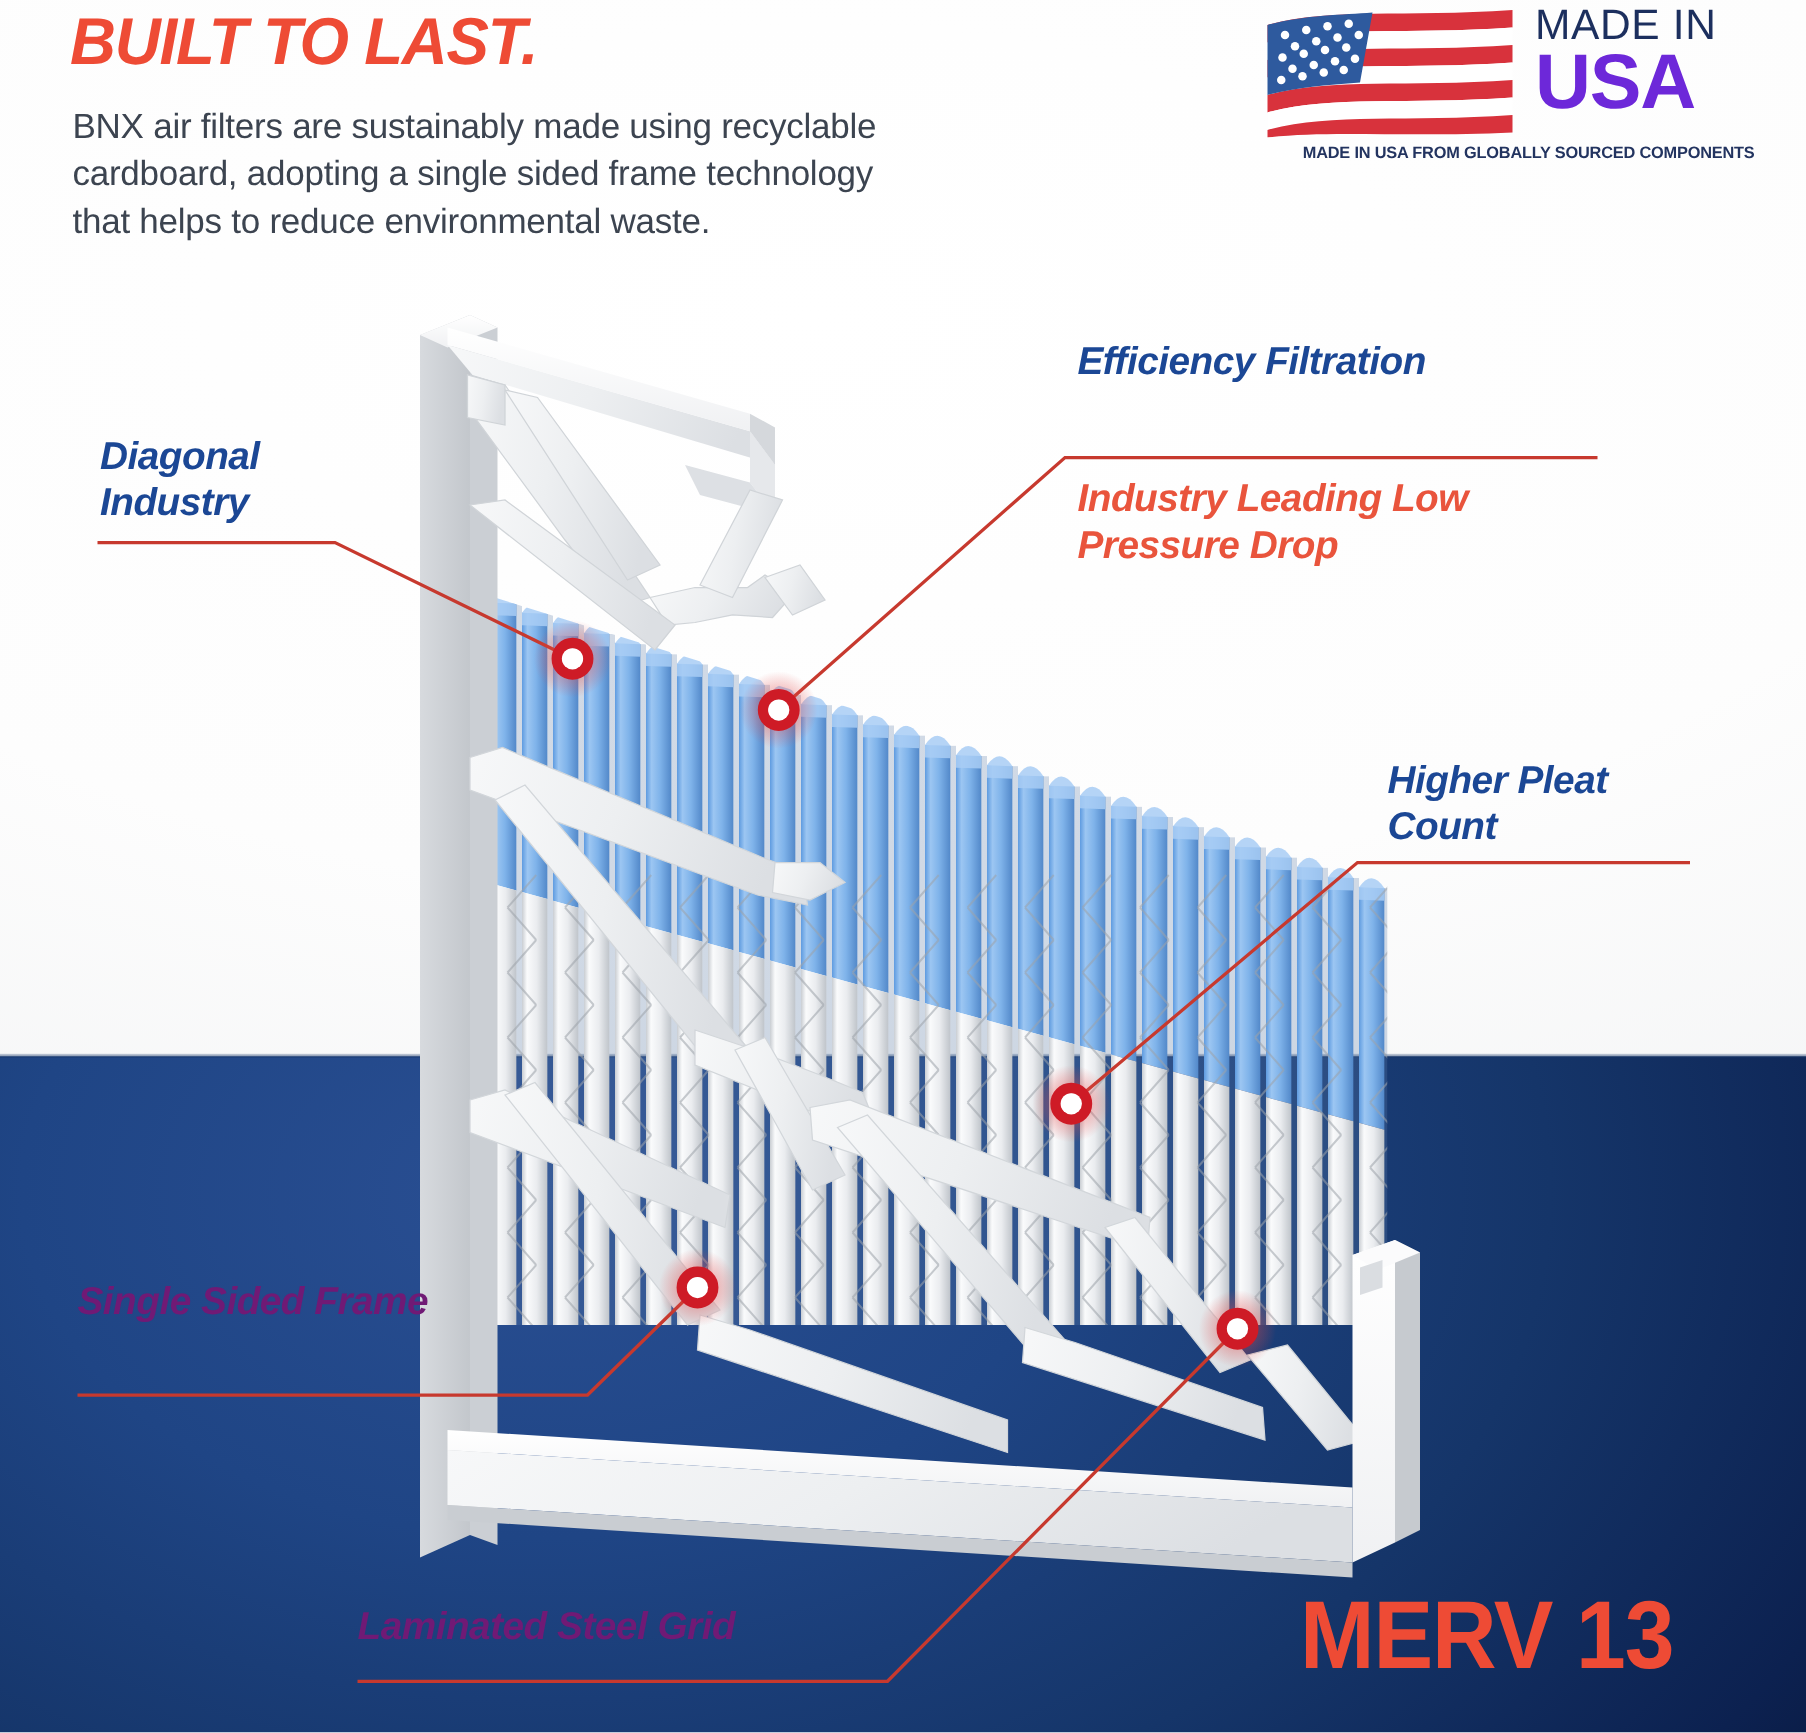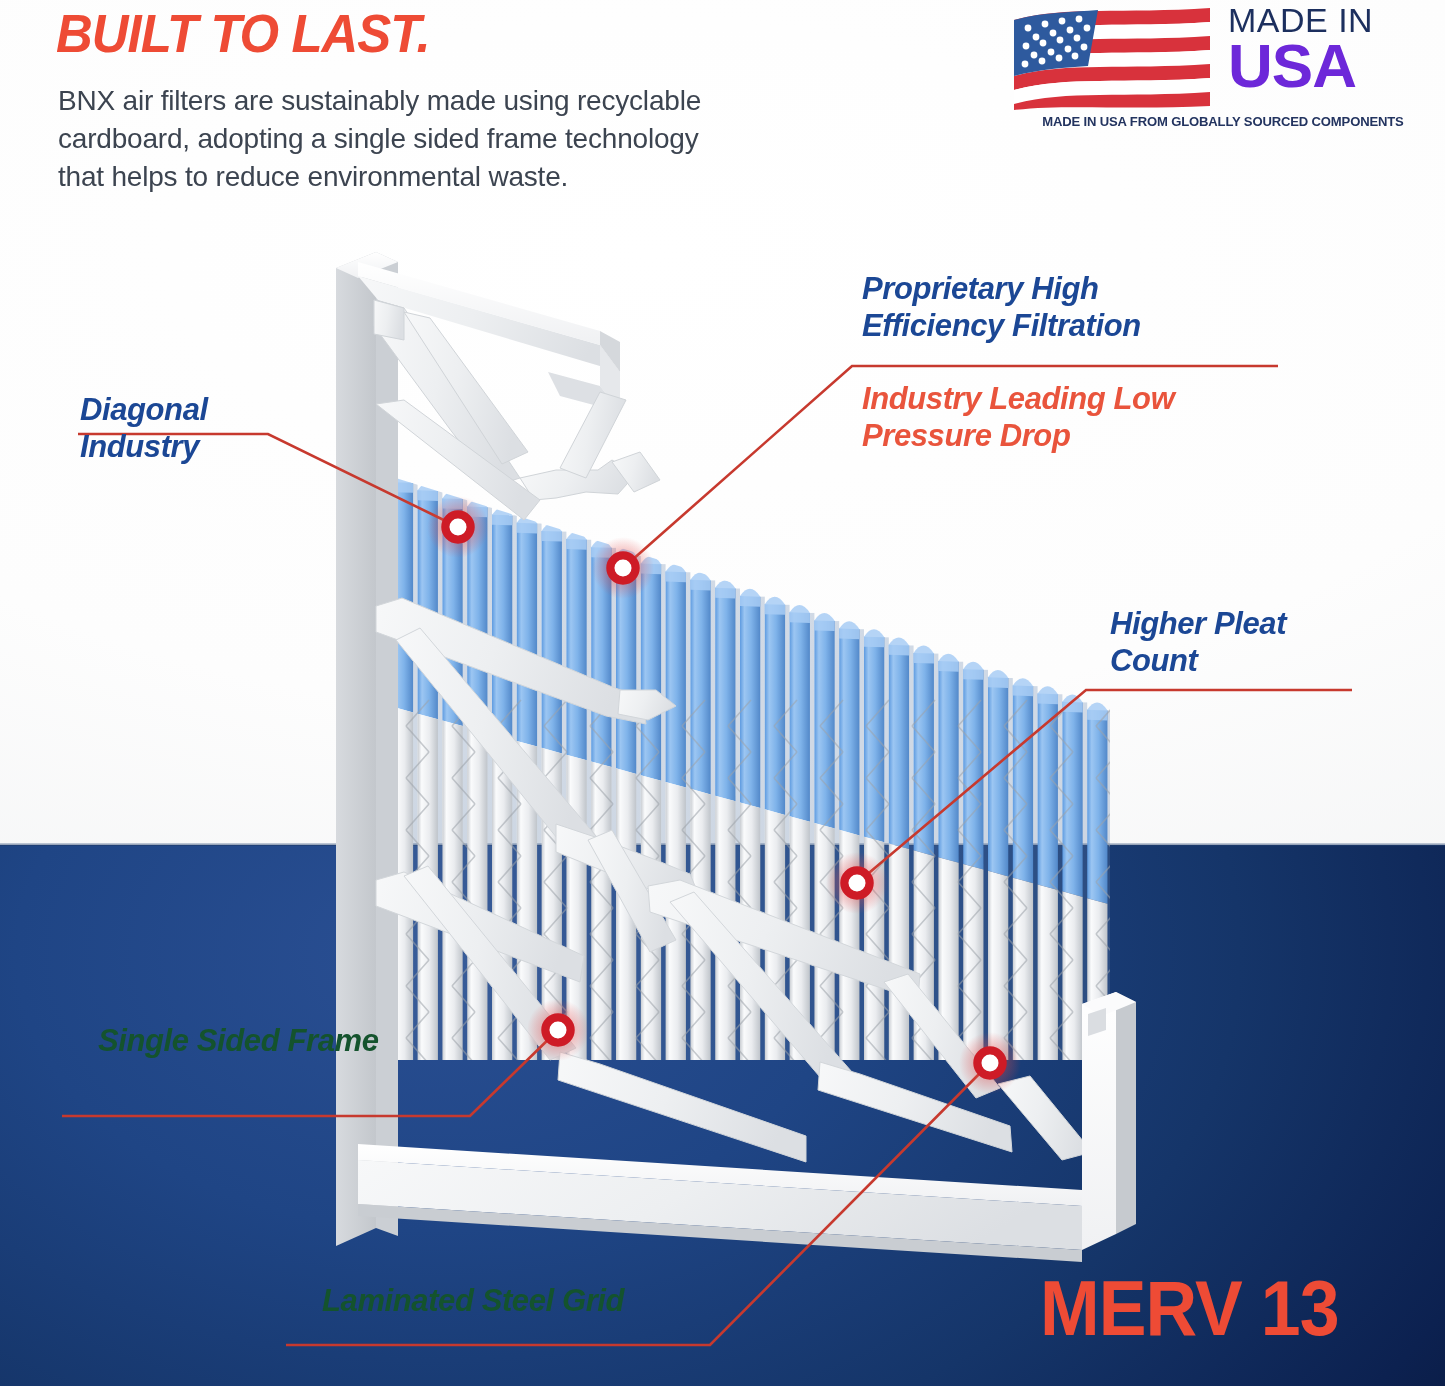--- a/index.html
+++ b/index.html
@@ -61,23 +61,23 @@
   
   #filter-art{position:absolute;left:0;top:0;width:1445px;height:1386px;}
 
   
   .callout{position:absolute;}
   .callout .label{
     font-style:italic;font-weight:bold;letter-spacing:-.4px;
   }
   .cl-blue{color:#1b4795;}
   .cl-red{color:#E9543C;}
-  .cl-white{color:#14532d;margin-left:36px;}
-
-  .c-diagonal{left:80px;top:346px;margin-top:45px;}
+  .cl-white{color:#701a75;}
+
+  .c-diagonal{left:80px;top:346px;}
   .c-diagonal .label{font-size:31px;line-height:37px;}
 
   .c-proprietary{left:862px;top:270px;}
   .c-proprietary .label{font-size:31px;line-height:37px;}
 
   .c-industry{left:862px;top:380px;}
   .c-industry .label{font-size:31px;line-height:37px;}
 
   .c-pleat{left:1110px;top:605px;}
   .c-pleat .label{font-size:31px;line-height:37px;}
@@ -539,21 +539,20 @@
     </div>
     <div class="usa-fine">MADE IN USA FROM GLOBALLY SOURCED COMPONENTS</div>
   </div>
 
   <div class="callout c-diagonal">
     <div class="label cl-blue">Diagonal</div>
     <div class="label cl-blue">Industry</div>
   </div>
 
   <div class="callout c-proprietary">
-    <div class="label cl-blue">Proprietary High</div>
     <div class="label cl-blue">Efficiency Filtration</div>
   </div>
 
   <div class="callout c-industry">
     <div class="label cl-red">Industry Leading Low</div>
     <div class="label cl-red">Pressure Drop</div>
   </div>
 
   <div class="callout c-pleat">
     <div class="label cl-blue">Higher Pleat</div>

